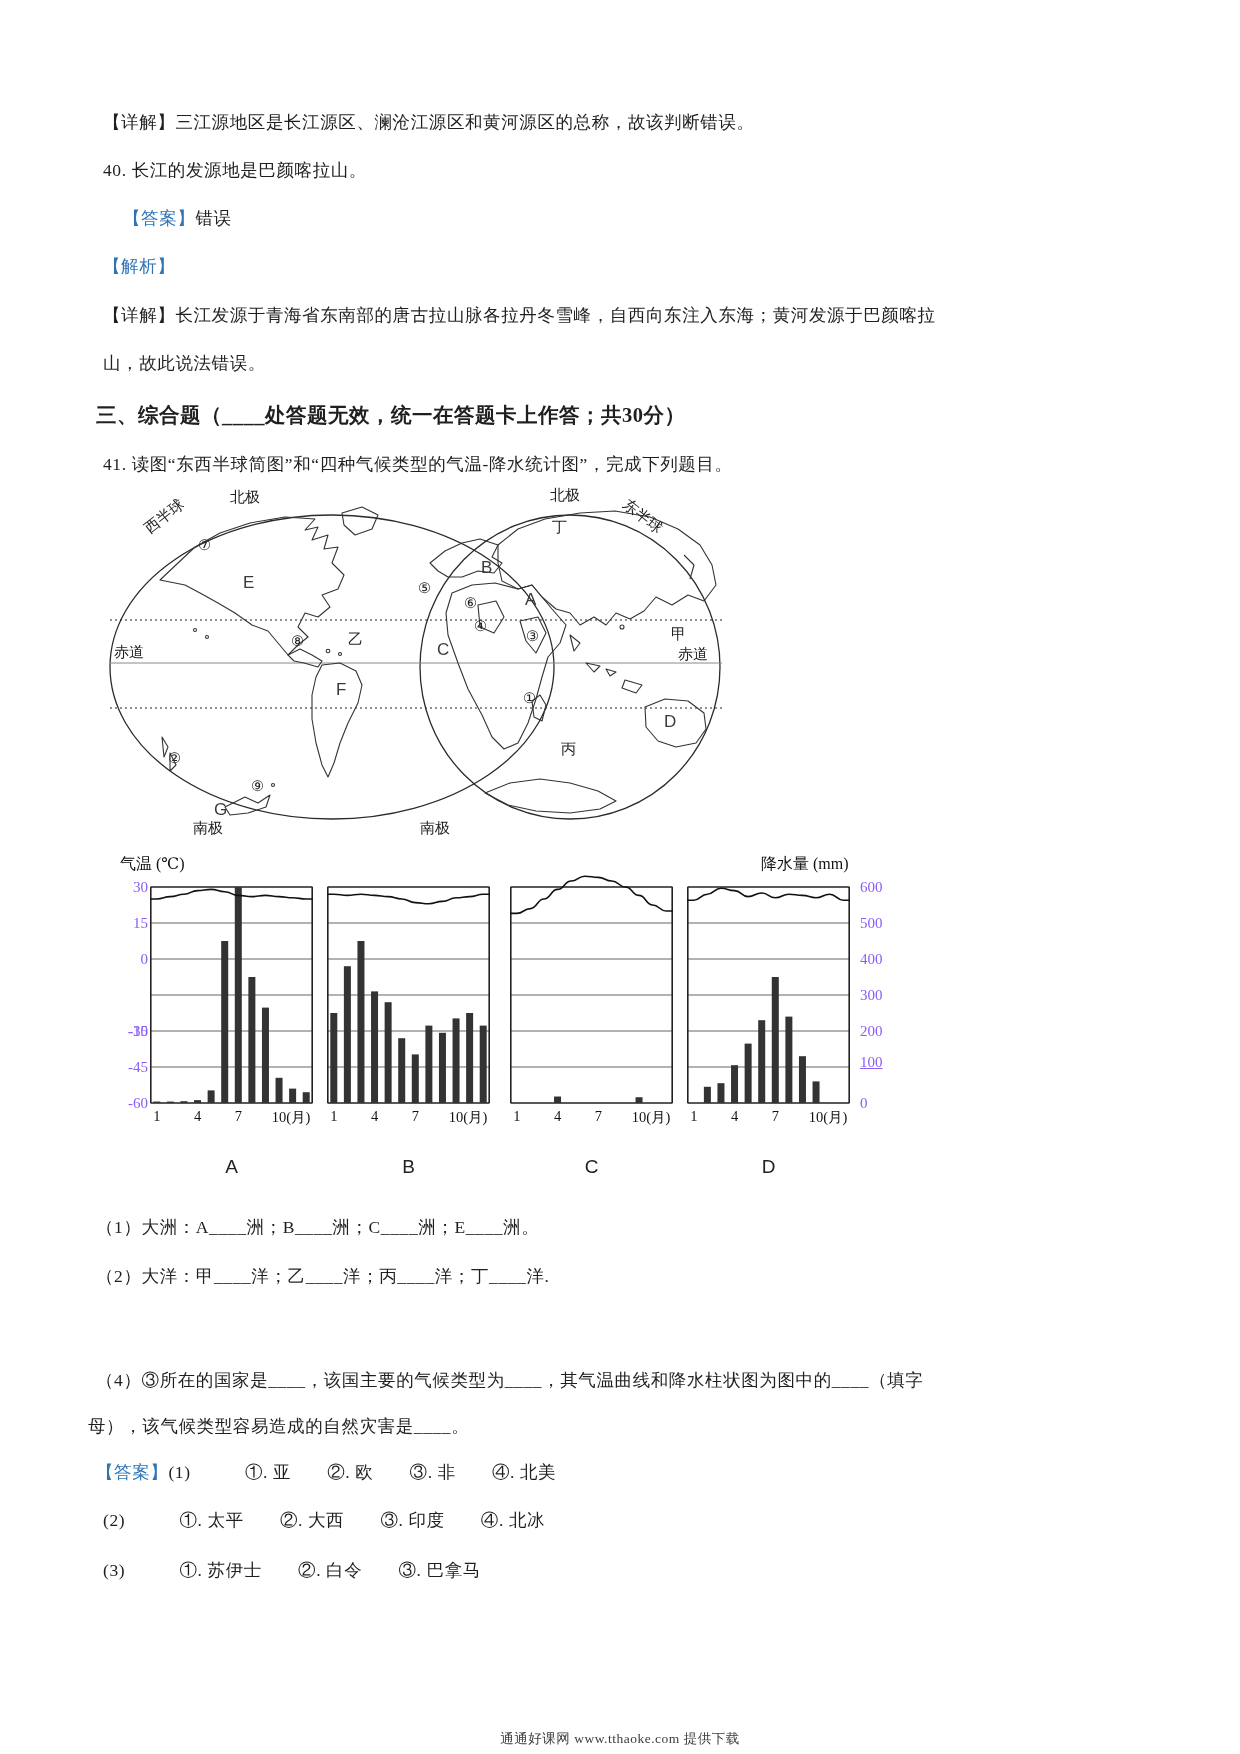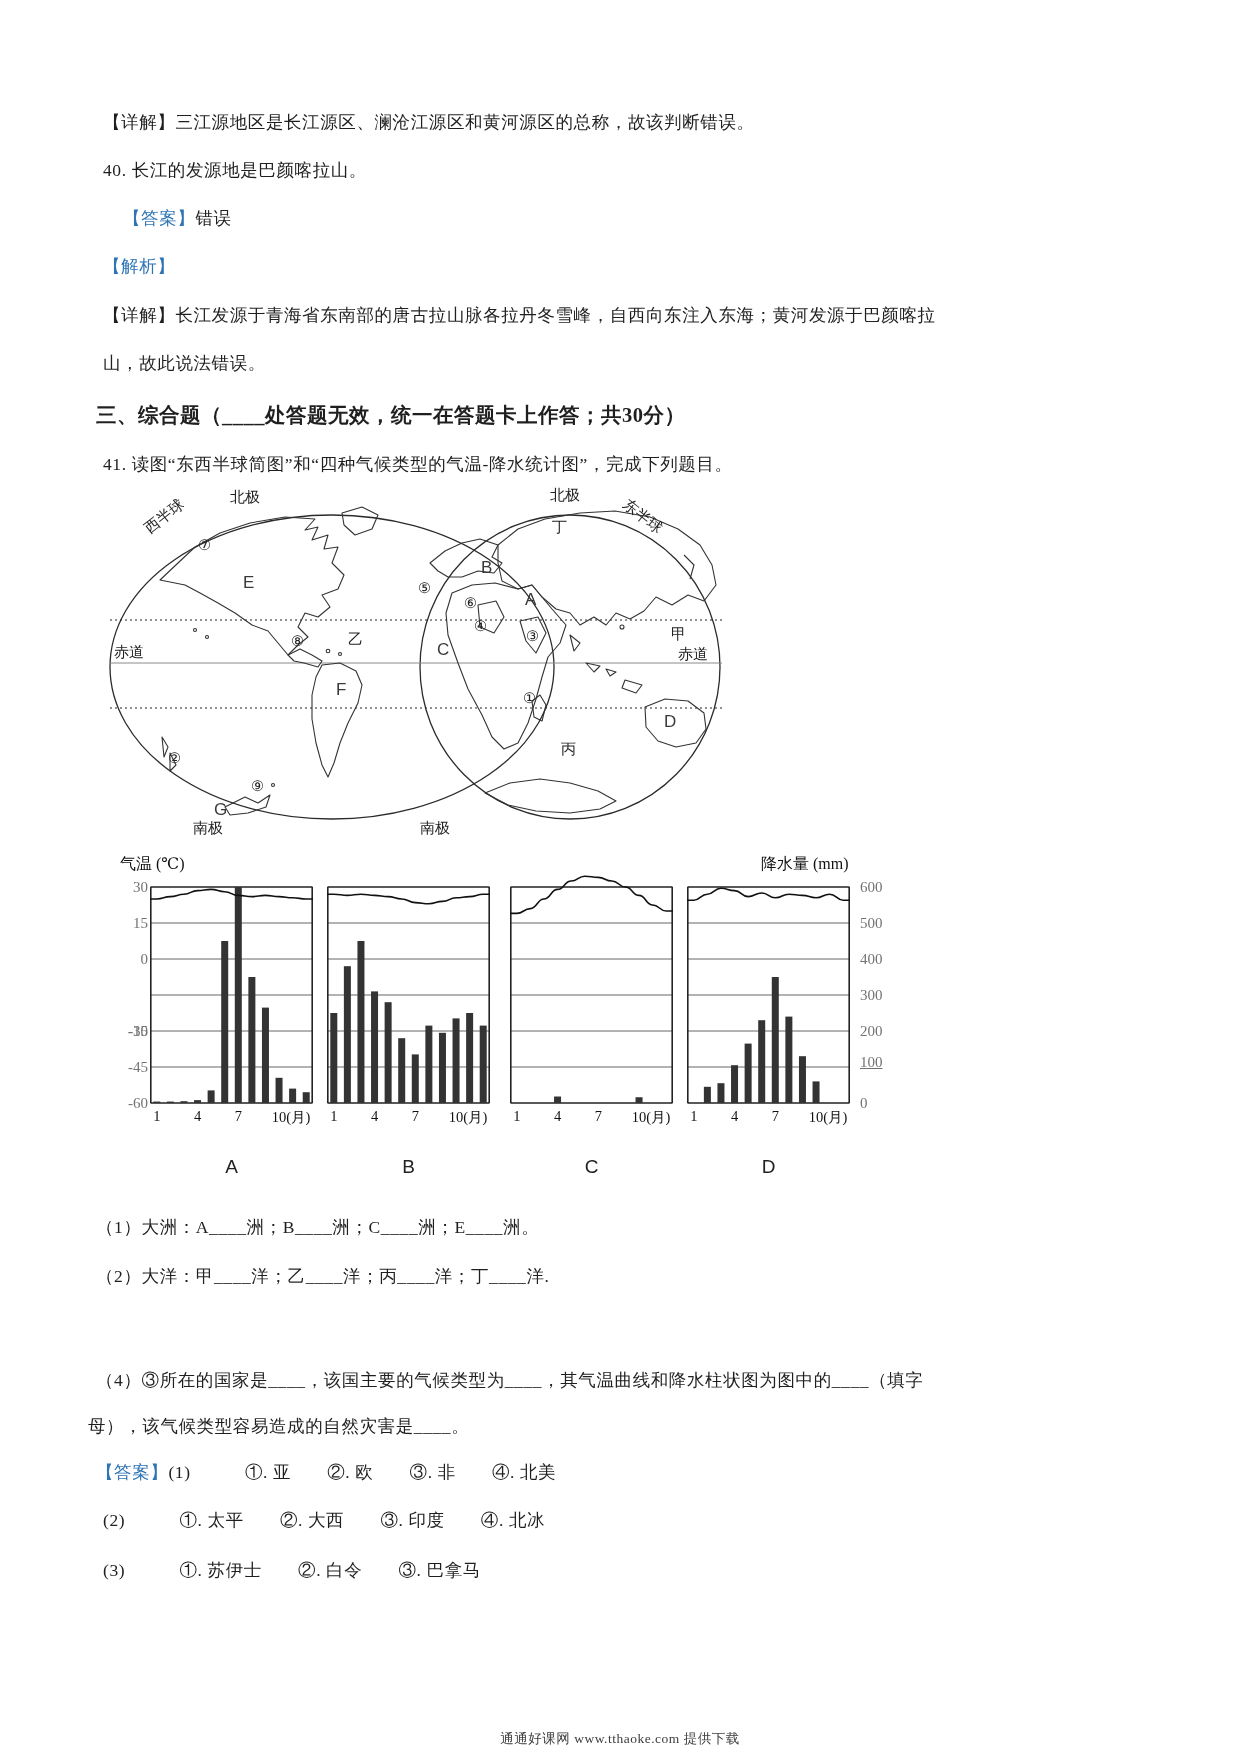--- a/index.html
+++ b/index.html
@@ -11,21 +11,21 @@
   
   #map{position:absolute;left:100px;top:485px;width:660px;height:360px;}
   #map svg{position:absolute;left:0;top:0;}
   .maplabel{position:absolute;white-space:nowrap;color:#222;}
   .ml-cn{font-size:15px;}
   .ml-lt{font-size:17px;color:#3a3a3a;font-family:"Liberation Sans",sans-serif;}
   .ml-num{font-size:14.5px;color:#222;}
   
   #charts{position:absolute;left:120px;top:850px;width:800px;height:345px;}
   .axlabel{position:absolute;font-size:16px;color:#111;white-space:nowrap;}
-  .tick{position:absolute;font-size:15px;color:#737373;width:28px;height:20px;line-height:20px;}
+  .tick{position:absolute;font-size:15px;color:#8b5cf6;width:28px;height:20px;line-height:20px;}
   .tickL{text-align:right;}
   .tickR{text-align:left;}
   .panel{position:absolute;}
   .mtick{position:absolute;font-size:14.5px;color:#111;transform:translateX(-50%);white-space:nowrap;}
   .pletter{position:absolute;font-size:19px;color:#222;transform:translateX(-50%);font-family:"Liberation Sans",sans-serif;}
   #footer{position:absolute;width:100%;text-align:center;font-size:13.5px;color:#3d3d3d;letter-spacing:0.5px;}
 </style>
 </head>
 <body>
 

